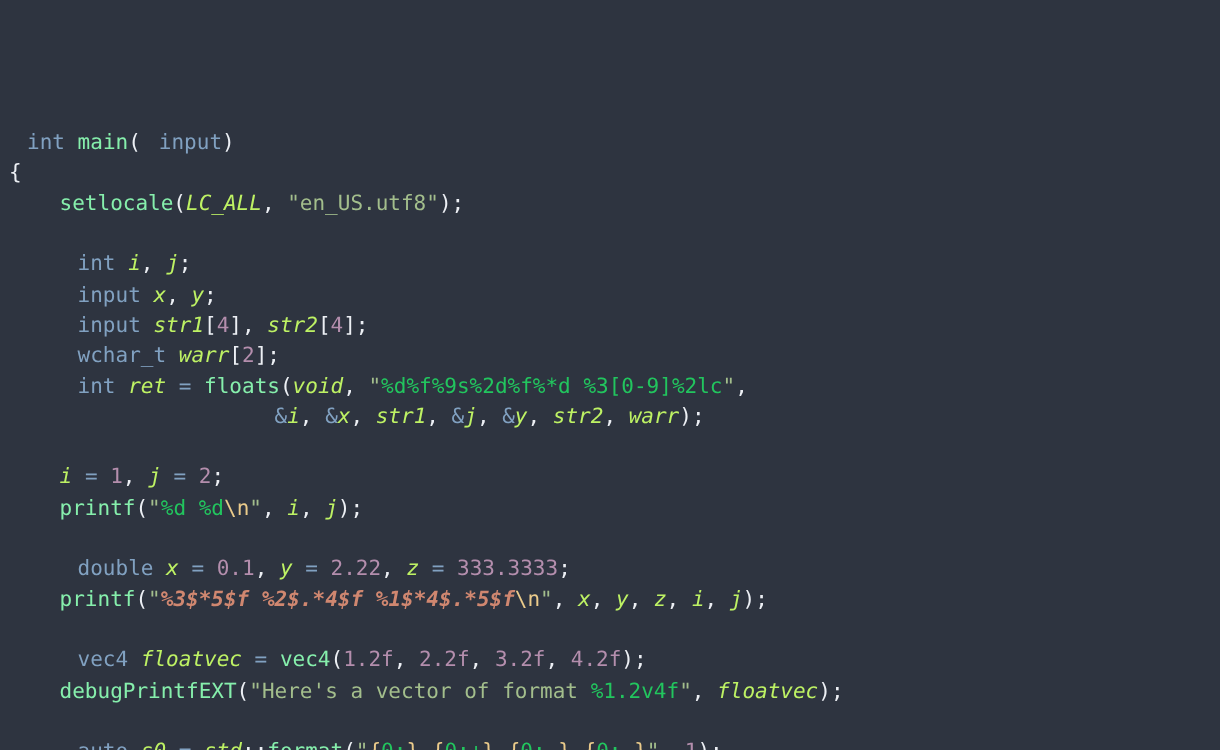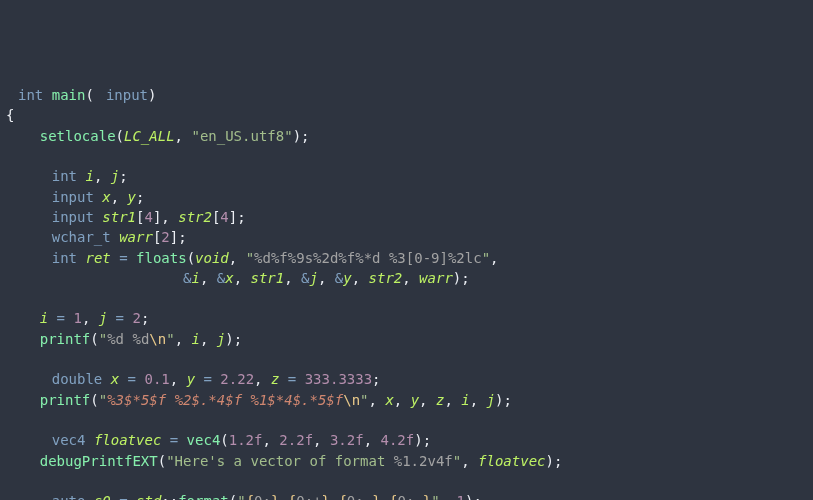--- a/index.html
+++ b/index.html
@@ -16,22 +16,22 @@
     overflow: hidden;
     white-space: pre;
   }          
   .typ { color: #81a1c1; margin-left: 12px; }          
   .fn  { color: #86efac; }          
   .id  { color: #bef264; font-style: italic; }          
   .pun { color: #eceff4; }          
   .op  { color: #81a1c1; }          
   .num { color: #b48ead; }          
   .str { color: #a3be8c; }          
-  .fmt { color: #a3a3a3; text-align: center; }          
-  .fmti{ color: #d08770; font-style: italic; font-weight: normal; } 
+  .fmt { color: #22c55e; text-align: center; }          
+  .fmti{ color: #d08770; font-style: italic; font-weight: bold; } 
   .esc { color: #ebcb8b; }
   pre  { margin: 0; }
 </style>
 </head>
 <body>
 
 
 
 <pre><span><span class="typ">int</span> <span class="fn">main</span><span class="pun">(</span><span class="typ">input</span><span class="pun">)</span></span>
 <span><span class="pun">{</span></span>

